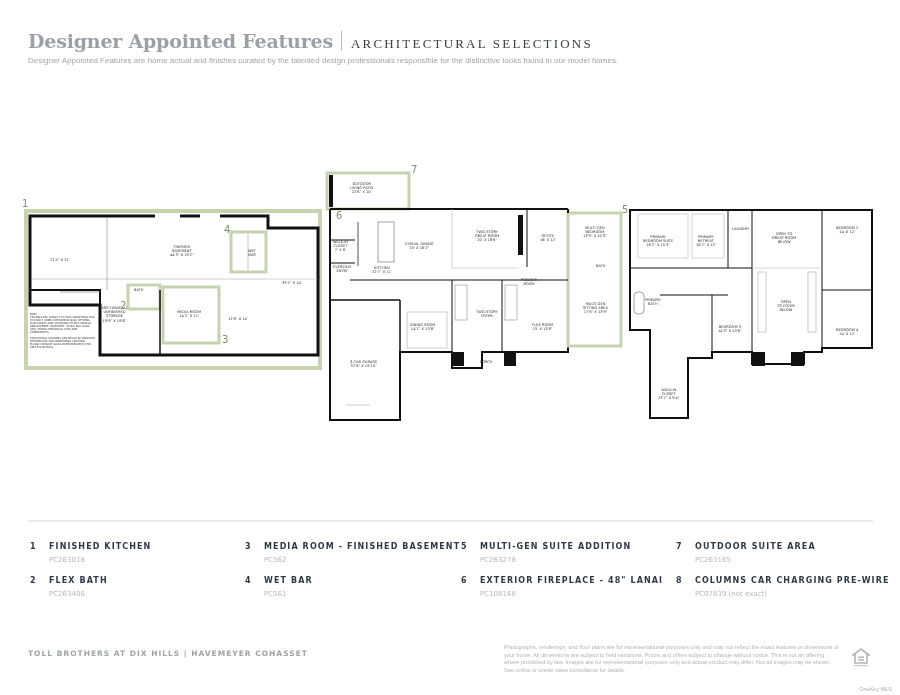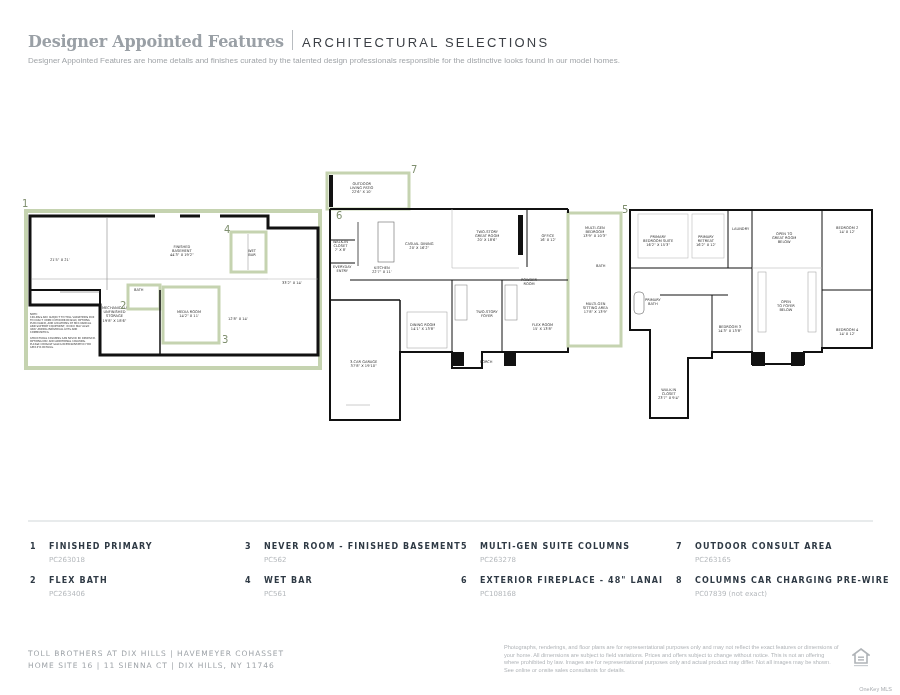--- a/index.html
+++ b/index.html
@@ -1,42 +1,42 @@
 <!DOCTYPE html>
 <html><head>
 <meta charset="utf-8">
 <style>
   html,body{margin:0;padding:0;background:#fff;}
   body{width:900px;height:695px;position:relative;overflow:hidden;font-family:"Liberation Sans",sans-serif;color:#222;}
   .hdr{position:absolute;left:28px;top:30px;white-space:nowrap;}
-  .hdr .t1{font-family:"DejaVu Serif",serif;font-size:16px;color:#9aa0a6;font-weight:bold;letter-spacing:-0.2px;}
+  .hdr .t1{font-family:"DejaVu Serif",serif;font-size:19px;color:#9aa0a6;font-weight:bold;letter-spacing:-0.2px;}
   .hdr .sep{display:inline-block;width:1px;height:20px;background:#b8bcc0;margin:0 9px 0 8px;vertical-align:-3px;}
-  .hdr .t2{font-family:Liberation Sans, sans-serif;font-size:13px;letter-spacing:2.2px;color:#3c4046;}
+  .hdr .t2{font-family:Liberation Serif, serif;font-size:13px;letter-spacing:2.2px;color:#3c4046;}
   .sub{position:absolute;left:28px;top:56px;font-size:8px;color:#a0a4a8;white-space:nowrap;}
   .plan{position:absolute;left:0;top:160px;width:900px;height:270px;}
   .plan svg{position:absolute;left:0;top:0;}
   .lbl{position:absolute;font-size:3.6px;line-height:4.2px;text-align:center;color:#333;font-family:"DejaVu Sans",sans-serif;white-space:pre;}
   .num{position:absolute;font-size:10px;color:#7f8f6f;font-family:"DejaVu Sans",sans-serif;}
   .rule{position:absolute;left:28px;top:520px;width:845px;height:2px;background:#e8ebec;}
   .feat{position:absolute;font-family:"DejaVu Sans",sans-serif;}
   .feat .n{position:absolute;left:0;top:0;font-size:8px;font-weight:bold;color:#2f3a45;}
   .feat .name{position:absolute;left:19px;top:0;font-size:8px;font-weight:bold;letter-spacing:1.1px;color:#2f3a45;white-space:nowrap;}
   .feat .code{position:absolute;left:19px;top:14px;font-size:7px;color:#b4b8bc;white-space:nowrap;}
-  .foot{position:absolute;left:28px;top:648px;font-size:7.5px;letter-spacing:1px;color:#9ea3a8;line-height:12px;font-weight:normal;font-family:"DejaVu Sans",sans-serif;white-space:nowrap;}
+  .foot{position:absolute;left:28px;top:648px;font-size:7.5px;letter-spacing:1px;color:#9ea3a8;line-height:12px;font-weight:bold;font-family:"DejaVu Sans",sans-serif;white-space:nowrap;}
   .disc{position:absolute;left:504px;top:644px;width:336px;font-size:5.6px;line-height:7.5px;color:#b0b4b8;}
   .eho{position:absolute;left:852px;top:648px;width:18px;height:20px;}
   .mls{position:absolute;right:8px;top:686px;font-size:5.5px;color:#a8acb0;}
 </style>
 </head>
 <body>
 
 <div class="hdr">
   <span class="t1">Designer Appointed Features</span><span class="sep"></span><span class="t2">ARCHITECTURAL SELECTIONS</span>
 </div>
-<div class="sub">Designer Appointed Features are home details and finishes curated by the talented design professionals responsible for the distinctive looks found in our model homes.</div>
+<div class="sub">Designer Appointed Features are home actual and finishes curated by the talented design professionals responsible for the distinctive looks found in our model homes.</div>
 
 <div class="plan">
   <svg width="900" height="270" viewBox="0 160 900 270">
 
     <g>
       <rect x="26" y="211" width="294" height="157" fill="none" stroke="#c5d3b0" stroke-width="4"></rect>
       <path d="M30 216 L268 216 L268 228 L318 228 L318 355 L100 355 L100 305 L30 305 Z" fill="#fff" stroke="#111" stroke-width="3"></path>
       <line x1="107" y1="218" x2="107" y2="290" stroke="#888" stroke-width="0.6"></line>
       <line x1="32" y1="279" x2="268" y2="279" stroke="#999" stroke-width="0.5"></line>
       <path d="M30 290 L100 290 L100 305" fill="none" stroke="#111" stroke-width="2"></path>
@@ -195,62 +195,61 @@
   <div class="num" style="left:224px;top:64px;">4</div>
   <div class="num" style="left:622px;top:44px;">5</div>
   <div class="num" style="left:336px;top:50px;">6</div>
   <div class="num" style="left:411px;top:4px;">7</div>
 </div>
 
 <div class="rule"></div>
 
 <div class="feat" style="left:30px;top:542px;">
   <span class="n">1</span>
-  <span class="name">FINISHED PRIMARY</span>
+  <span class="name">FINISHED KITCHEN</span>
   <span class="code">PC263018</span>
 </div>
 <div class="feat" style="left:30px;top:576px;">
   <span class="n">2</span>
   <span class="name">FLEX BATH</span>
   <span class="code">PC263406</span>
 </div>
 <div class="feat" style="left:245px;top:542px;">
   <span class="n">3</span>
-  <span class="name">NEVER ROOM - FINISHED BASEMENT</span>
+  <span class="name">MEDIA ROOM - FINISHED BASEMENT</span>
   <span class="code">PC562</span>
 </div>
 <div class="feat" style="left:245px;top:576px;">
   <span class="n">4</span>
   <span class="name">WET BAR</span>
   <span class="code">PC561</span>
 </div>
 <div class="feat" style="left:461px;top:542px;">
   <span class="n">5</span>
-  <span class="name">MULTI-GEN SUITE COLUMNS</span>
+  <span class="name">MULTI-GEN SUITE ADDITION</span>
   <span class="code">PC263278</span>
 </div>
 <div class="feat" style="left:461px;top:576px;">
   <span class="n">6</span>
   <span class="name">EXTERIOR FIREPLACE - 48" LANAI</span>
   <span class="code">PC108168</span>
 </div>
 <div class="feat" style="left:676px;top:542px;">
   <span class="n">7</span>
-  <span class="name">OUTDOOR CONSULT AREA</span>
+  <span class="name">OUTDOOR SUITE AREA</span>
   <span class="code">PC263165</span>
 </div>
 <div class="feat" style="left:676px;top:576px;">
   <span class="n">8</span>
   <span class="name">COLUMNS CAR CHARGING PRE-WIRE</span>
   <span class="code">PC07839 (not exact)</span>
 </div>
 
 <div class="foot">
   <div>TOLL BROTHERS AT DIX HILLS  |  HAVEMEYER COHASSET</div>
-  <div>HOME SITE 16  |  11 SIENNA CT  |  DIX HILLS, NY 11746</div>
 </div>
 
 <div class="disc">Photographs, renderings, and floor plans are for representational purposes only and may not reflect the exact features or dimensions of your home. All dimensions are subject to field variations. Prices and offers subject to change without notice. This is not an offering where prohibited by law. Images are for representational purposes only and actual product may differ. Not all images may be shown. See online or onsite sales consultants for details.</div>
 
 <svg class="eho" viewBox="0 0 18 20">
   <path d="M9 1 L17 7 L15 7 L15 15 L3 15 L3 7 L1 7 Z" fill="none" stroke="#b0b4b8" stroke-width="1.6"></path>
   <rect x="6" y="8.5" width="6" height="1.4" fill="#b0b4b8"></rect>
   <rect x="6" y="11.2" width="6" height="1.4" fill="#b0b4b8"></rect>
   <rect x="2" y="17" width="14" height="1.2" fill="#c8ccd0"></rect>
 </svg>

